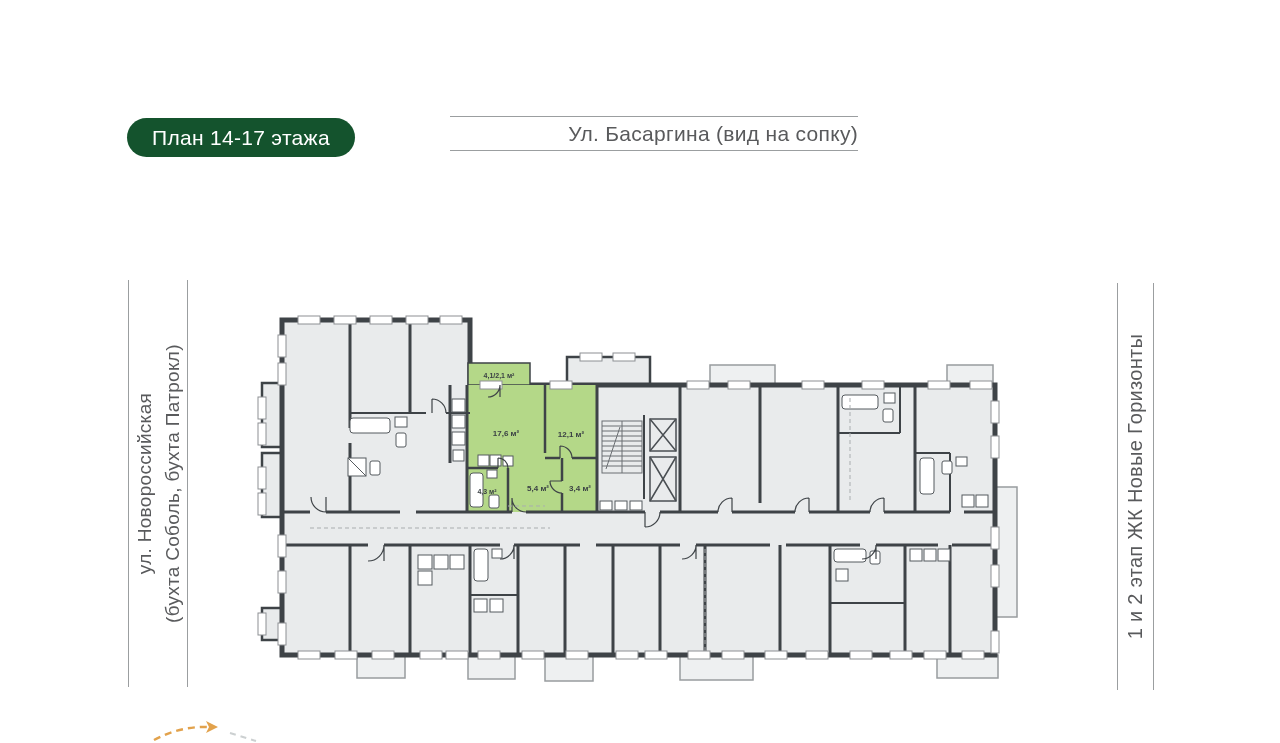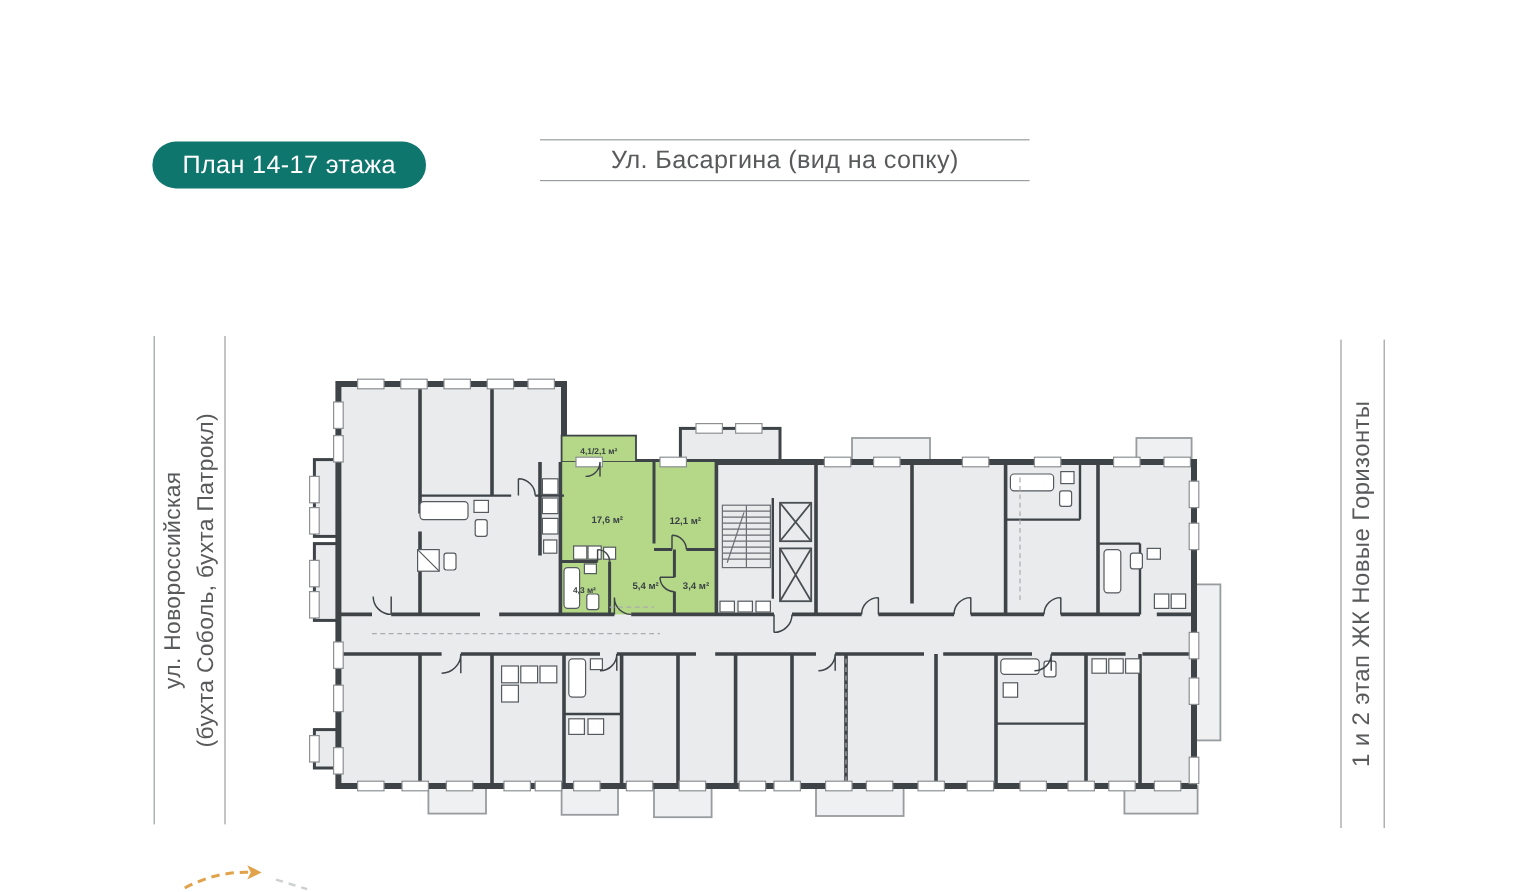--- a/index.html
+++ b/index.html
@@ -3,27 +3,27 @@
 <meta charset="utf-8">
 <style>
   html,body{margin:0;padding:0;}
   body{
     width:1280px;height:743px;position:relative;overflow:hidden;
     background:#ffffff;
     font-family:"Liberation Sans", sans-serif;
   }
   .badge{
     position:absolute;left:127px;top:118px;width:228px;height:39px;
-    background:#0f766e;border-radius:20px;color:#fff;
+    background:#14532d;border-radius:20px;color:#fff;
     font-size:21px;line-height:39px;text-align:center;letter-spacing:.3px;
   }
   .street-top{
     position:absolute;left:450px;top:116px;width:408px;height:33px;
     border-top:1px solid #9b9ea0;border-bottom:1px solid #9b9ea0;
-    color:#595a5c;font-size:21px;line-height:33px;text-align:center;letter-spacing:.3px;
+    color:#595a5c;font-size:21px;line-height:33px;text-align:right;letter-spacing:.3px;
   }
   .vwrap{
     position:absolute;display:flex;align-items:center;justify-content:center;
     border-left:1px solid #9b9ea0;border-right:1px solid #9b9ea0;
   }
   .vwrap-left{left:128px;top:280px;width:58px;height:407px;}
   .vwrap-right{left:1117px;top:283px;width:35px;height:407px;}
   .vtext{
     transform:rotate(-90deg);white-space:nowrap;text-align:center;
     color:#595a5c;font-size:19px;line-height:1.45;letter-spacing:.3px;

